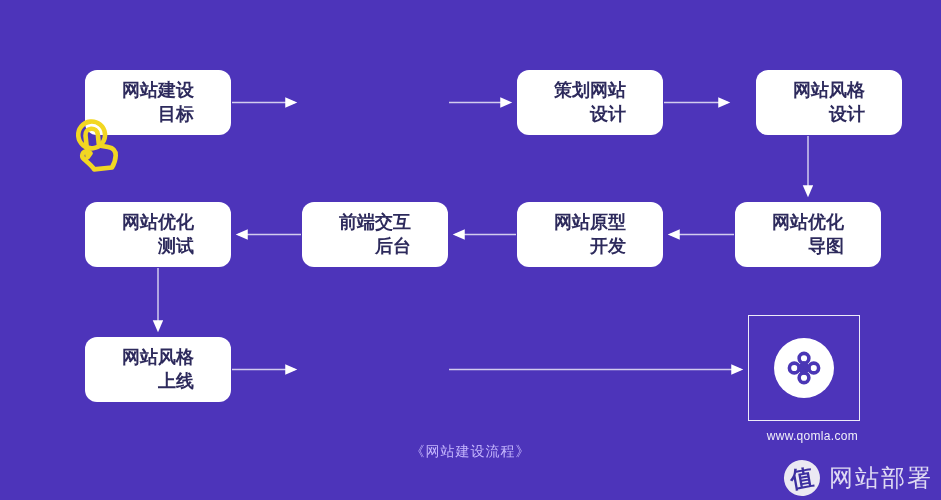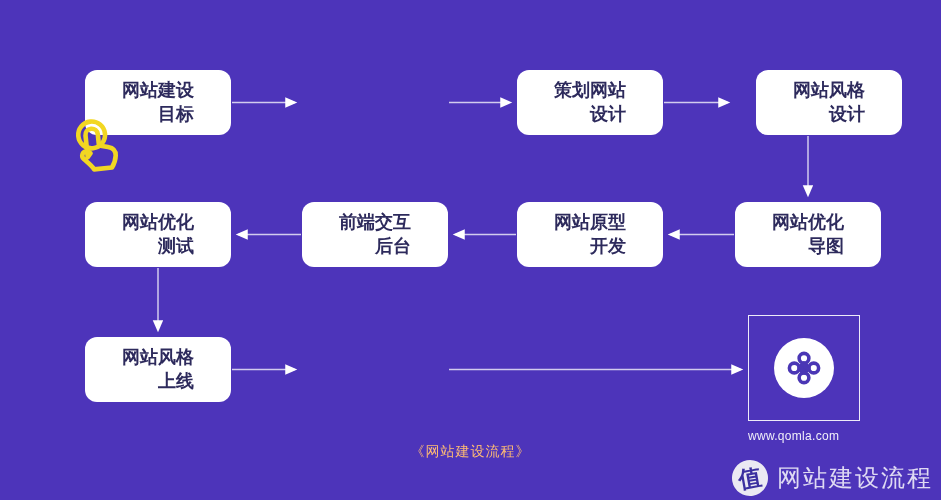--- a/index.html
+++ b/index.html
@@ -31,26 +31,26 @@
     border:1.5px solid rgba(255,255,255,0.9);
     display:flex;align-items:center;justify-content:center;
   }
   .logo-circle{
     width:60px;height:60px;border-radius:50%;
     background:#ffffff;
     display:flex;align-items:center;justify-content:center;
   }
   .logo-url{
     position:absolute;left:748px;top:429px;width:110px;
-    text-align:left;font-size:12px;color:rgba(255,255,255,0.92);
+    text-align:right;font-size:12px;color:rgba(255,255,255,0.92);
     letter-spacing:0.3px;
   }
   .caption{
     position:absolute;left:0;right:0;top:443px;
-    text-align:center;font-size:14px;color:#fdba74;letter-spacing:1px;
+    text-align:center;font-size:14px;color:#c4b5fd;letter-spacing:1px;
   }
   .watermark{
     position:absolute;right:8px;bottom:4px;
     display:flex;align-items:center;gap:9px;
   }
   .wm-badge{
     width:36px;height:36px;border-radius:50%;
     background:rgba(248,248,248,0.93);
     color:#3b2fa0;font-size:23px;font-weight:bold;
     display:flex;align-items:center;justify-content:center;
@@ -130,16 +130,16 @@
         </g>
       </svg>
     </div>
   </div>
   <div class="logo-url">www.qomla.com</div>
 
   <div class="caption">《网站建设流程》</div>
 
   <div class="watermark">
     <span class="wm-badge">值</span>
-    <span class="wm-text">网站建设流程</span>
+    <span class="wm-text">网站部署</span>
   </div>
 
 </div>
 
 </body></html>

